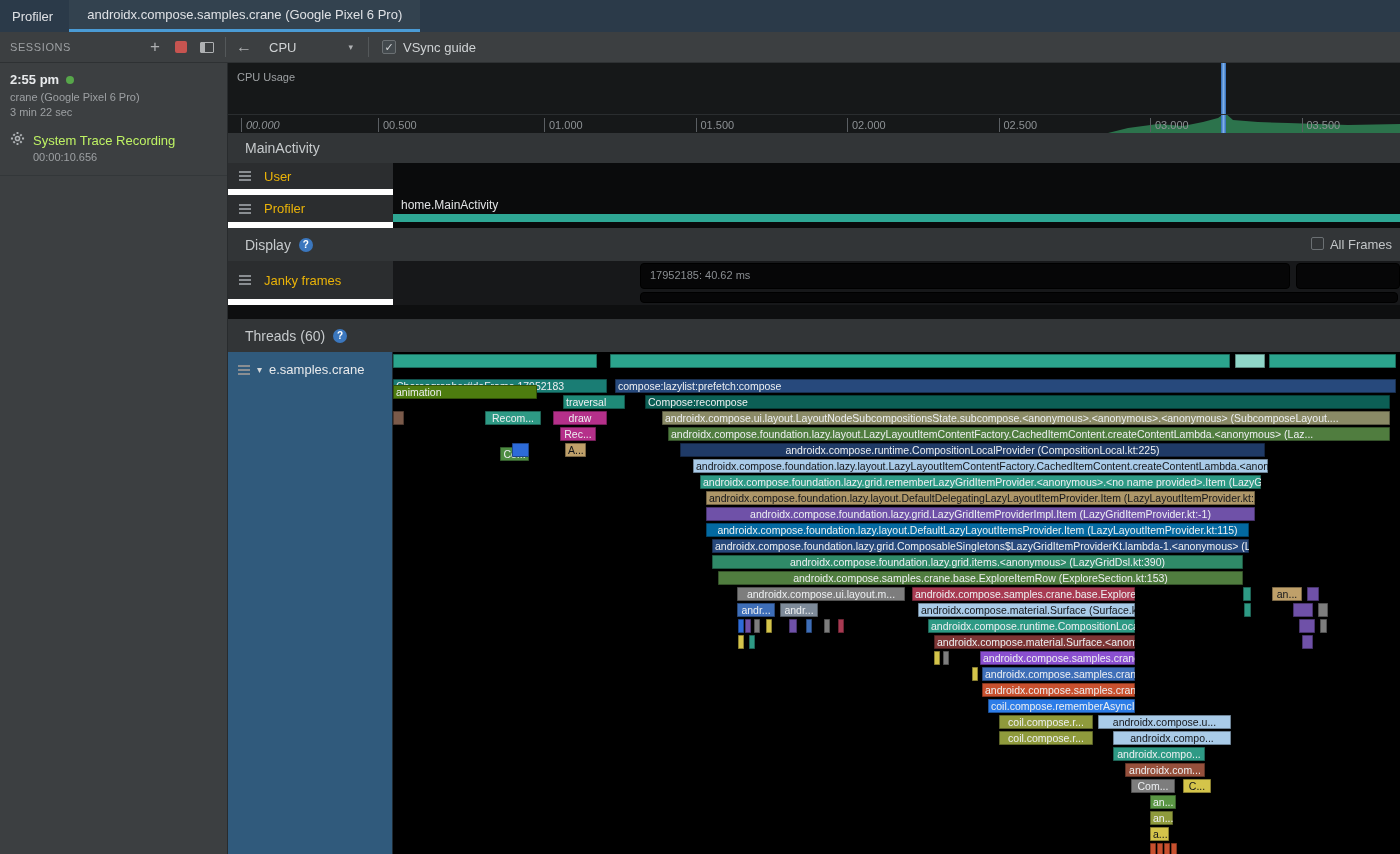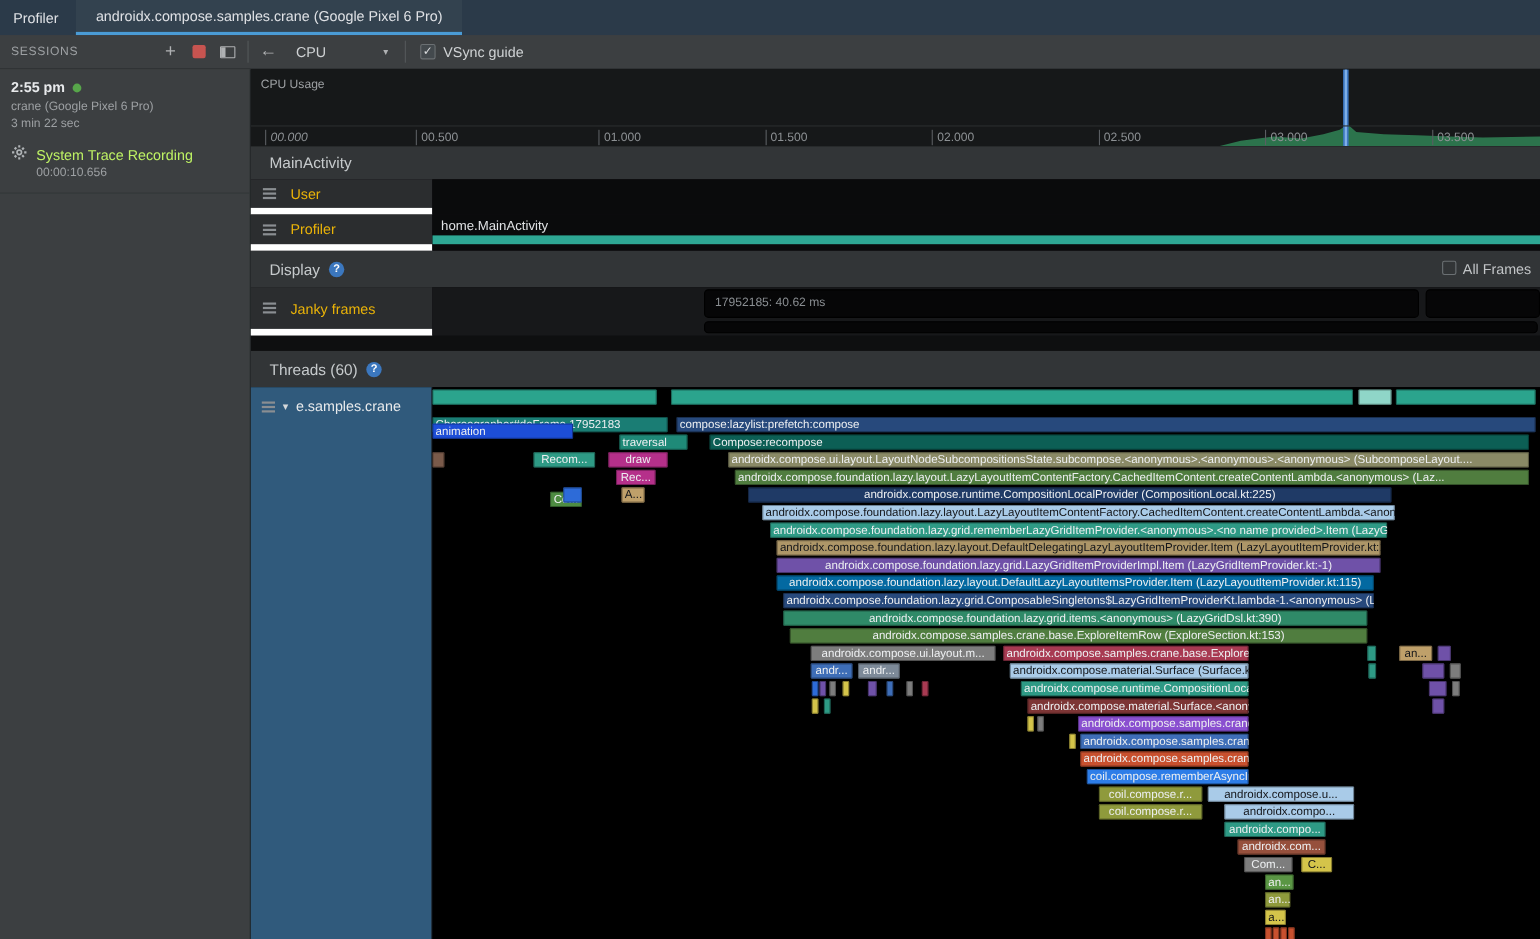--- a/index.html
+++ b/index.html
@@ -207,21 +207,21 @@
           <span>e.samples.crane</span>
         </div>
       </div>
       <div class="flame" id="flame">
           <div class="fbar" style="left: 0px; top: 2px; width: 204px; background: rgb(43, 164, 141);"></div>
           <div class="fbar" style="left: 217px; top: 2px; width: 620px; background: rgb(43, 164, 141);"></div>
           <div class="fbar" style="left: 842px; top: 2px; width: 30px; background: rgb(143, 214, 200);"></div>
           <div class="fbar" style="left: 876px; top: 2px; width: 127px; background: rgb(43, 164, 141);"></div>
           <div class="fbar left" title="Choreographer#doFrame 17952183" style="left: 0px; top: 27px; width: 214px; background: rgb(26, 125, 116);">Choreographer#doFrame 17952183</div>
           <div class="fbar left" title="compose:lazylist:prefetch:compose" style="left: 222px; top: 27px; width: 781px; background: rgb(39, 73, 124);">compose:lazylist:prefetch:compose</div>
-          <div class="fbar left" title="animation" style="left: 0px; top: 33px; width: 128px; background: #1d4ed8;">animation</div>
+          <div class="fbar left" title="animation" style="left: 0px; top: 33px; width: 144px; background: #4d7c0f;">animation</div>
           <div class="fbar left" title="traversal" style="left: 170px; top: 43px; width: 62px; background: rgb(31, 138, 120);">traversal</div>
           <div class="fbar left" title="Compose:recompose" style="left: 252px; top: 43px; width: 745px; background: rgb(12, 95, 85);">Compose:recompose</div>
           <div class="fbar" style="left: 0px; top: 59px; width: 11px; background: rgb(122, 90, 74);"></div>
           <div class="fbar" title="Recom..." style="left: 92px; top: 59px; width: 56px; background: rgb(46, 154, 133);">Recom...</div>
           <div class="fbar" title="draw" style="left: 160px; top: 59px; width: 54px; background: rgb(181, 48, 138);">draw</div>
           <div class="fbar left" title="androidx.compose.ui.layout.LayoutNodeSubcompositionsState.subcompose.&lt;anonymous&gt;.&lt;anonymous&gt;.&lt;anonymous&gt; (SubcomposeLayout...." style="left: 269px; top: 59px; width: 728px; background: rgb(138, 138, 102);">androidx.compose.ui.layout.LayoutNodeSubcompositionsState.subcompose.&lt;anonymous&gt;.&lt;anonymous&gt;.&lt;anonymous&gt; (SubcomposeLayout....</div>
           <div class="fbar" title="Co..." style="left: 107px; top: 75px; width: 29px; background: rgb(78, 140, 66); margin-top: 20px;">Co...</div>
           <div class="fbar" title="Rec..." style="left: 167px; top: 75px; width: 36px; background: rgb(181, 48, 138);">Rec...</div>
           <div class="fbar left" title="androidx.compose.foundation.lazy.layout.LazyLayoutItemContentFactory.CachedItemContent.createContentLambda.&lt;anonymous&gt; (Laz..." style="left: 275px; top: 75px; width: 722px; background: rgb(80, 125, 63);">androidx.compose.foundation.lazy.layout.LazyLayoutItemContentFactory.CachedItemContent.createContentLambda.&lt;anonymous&gt; (Laz...</div>
           <div class="fbar" style="left: 119px; top: 91px; width: 17px; background: rgb(45, 107, 216);"></div>

